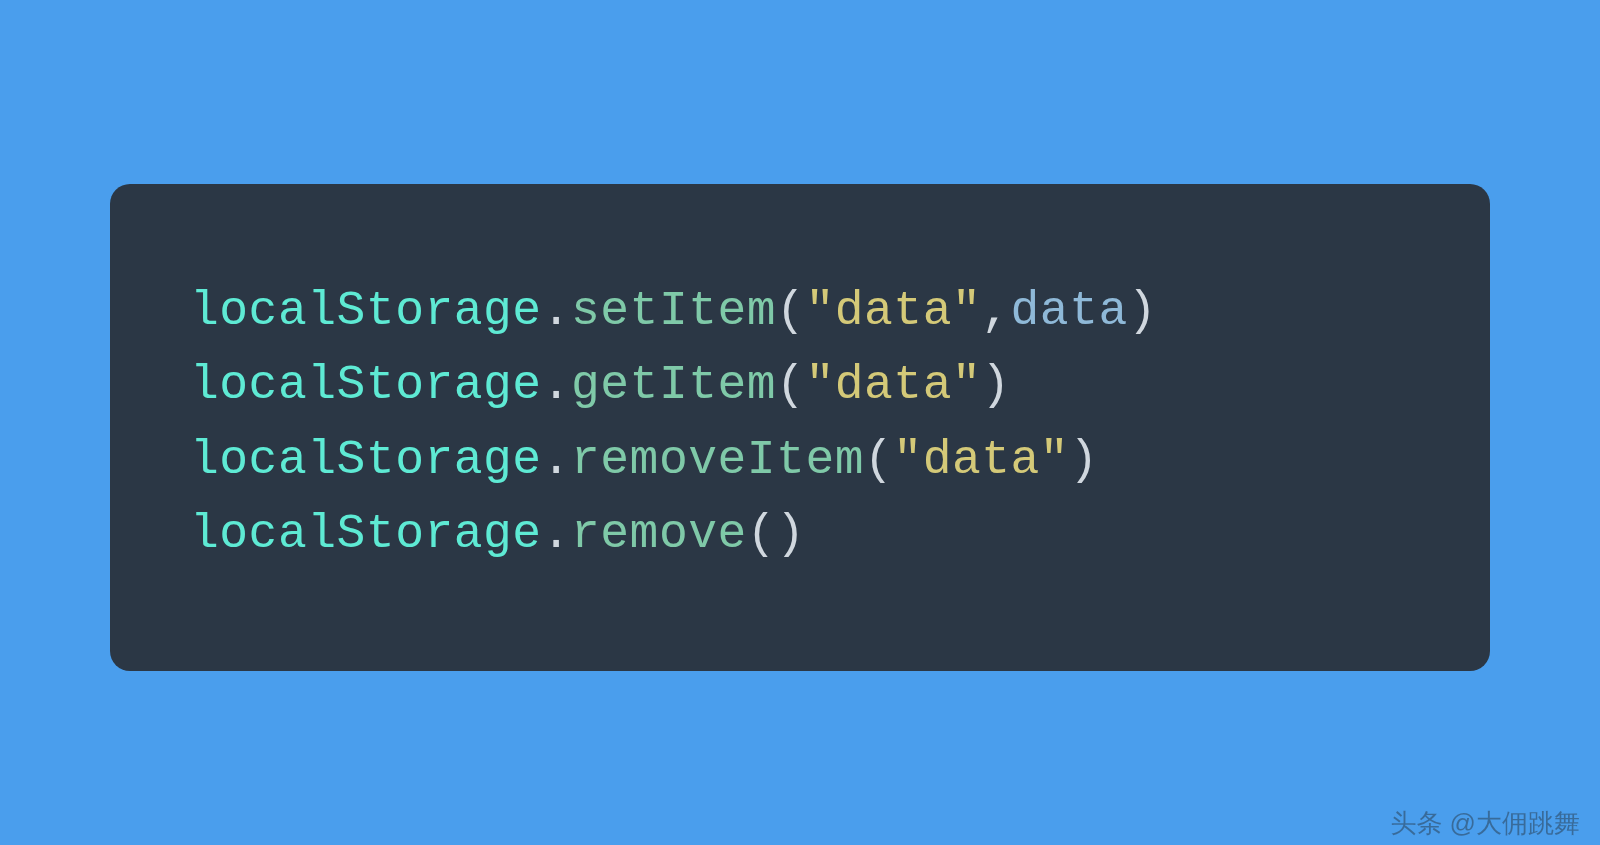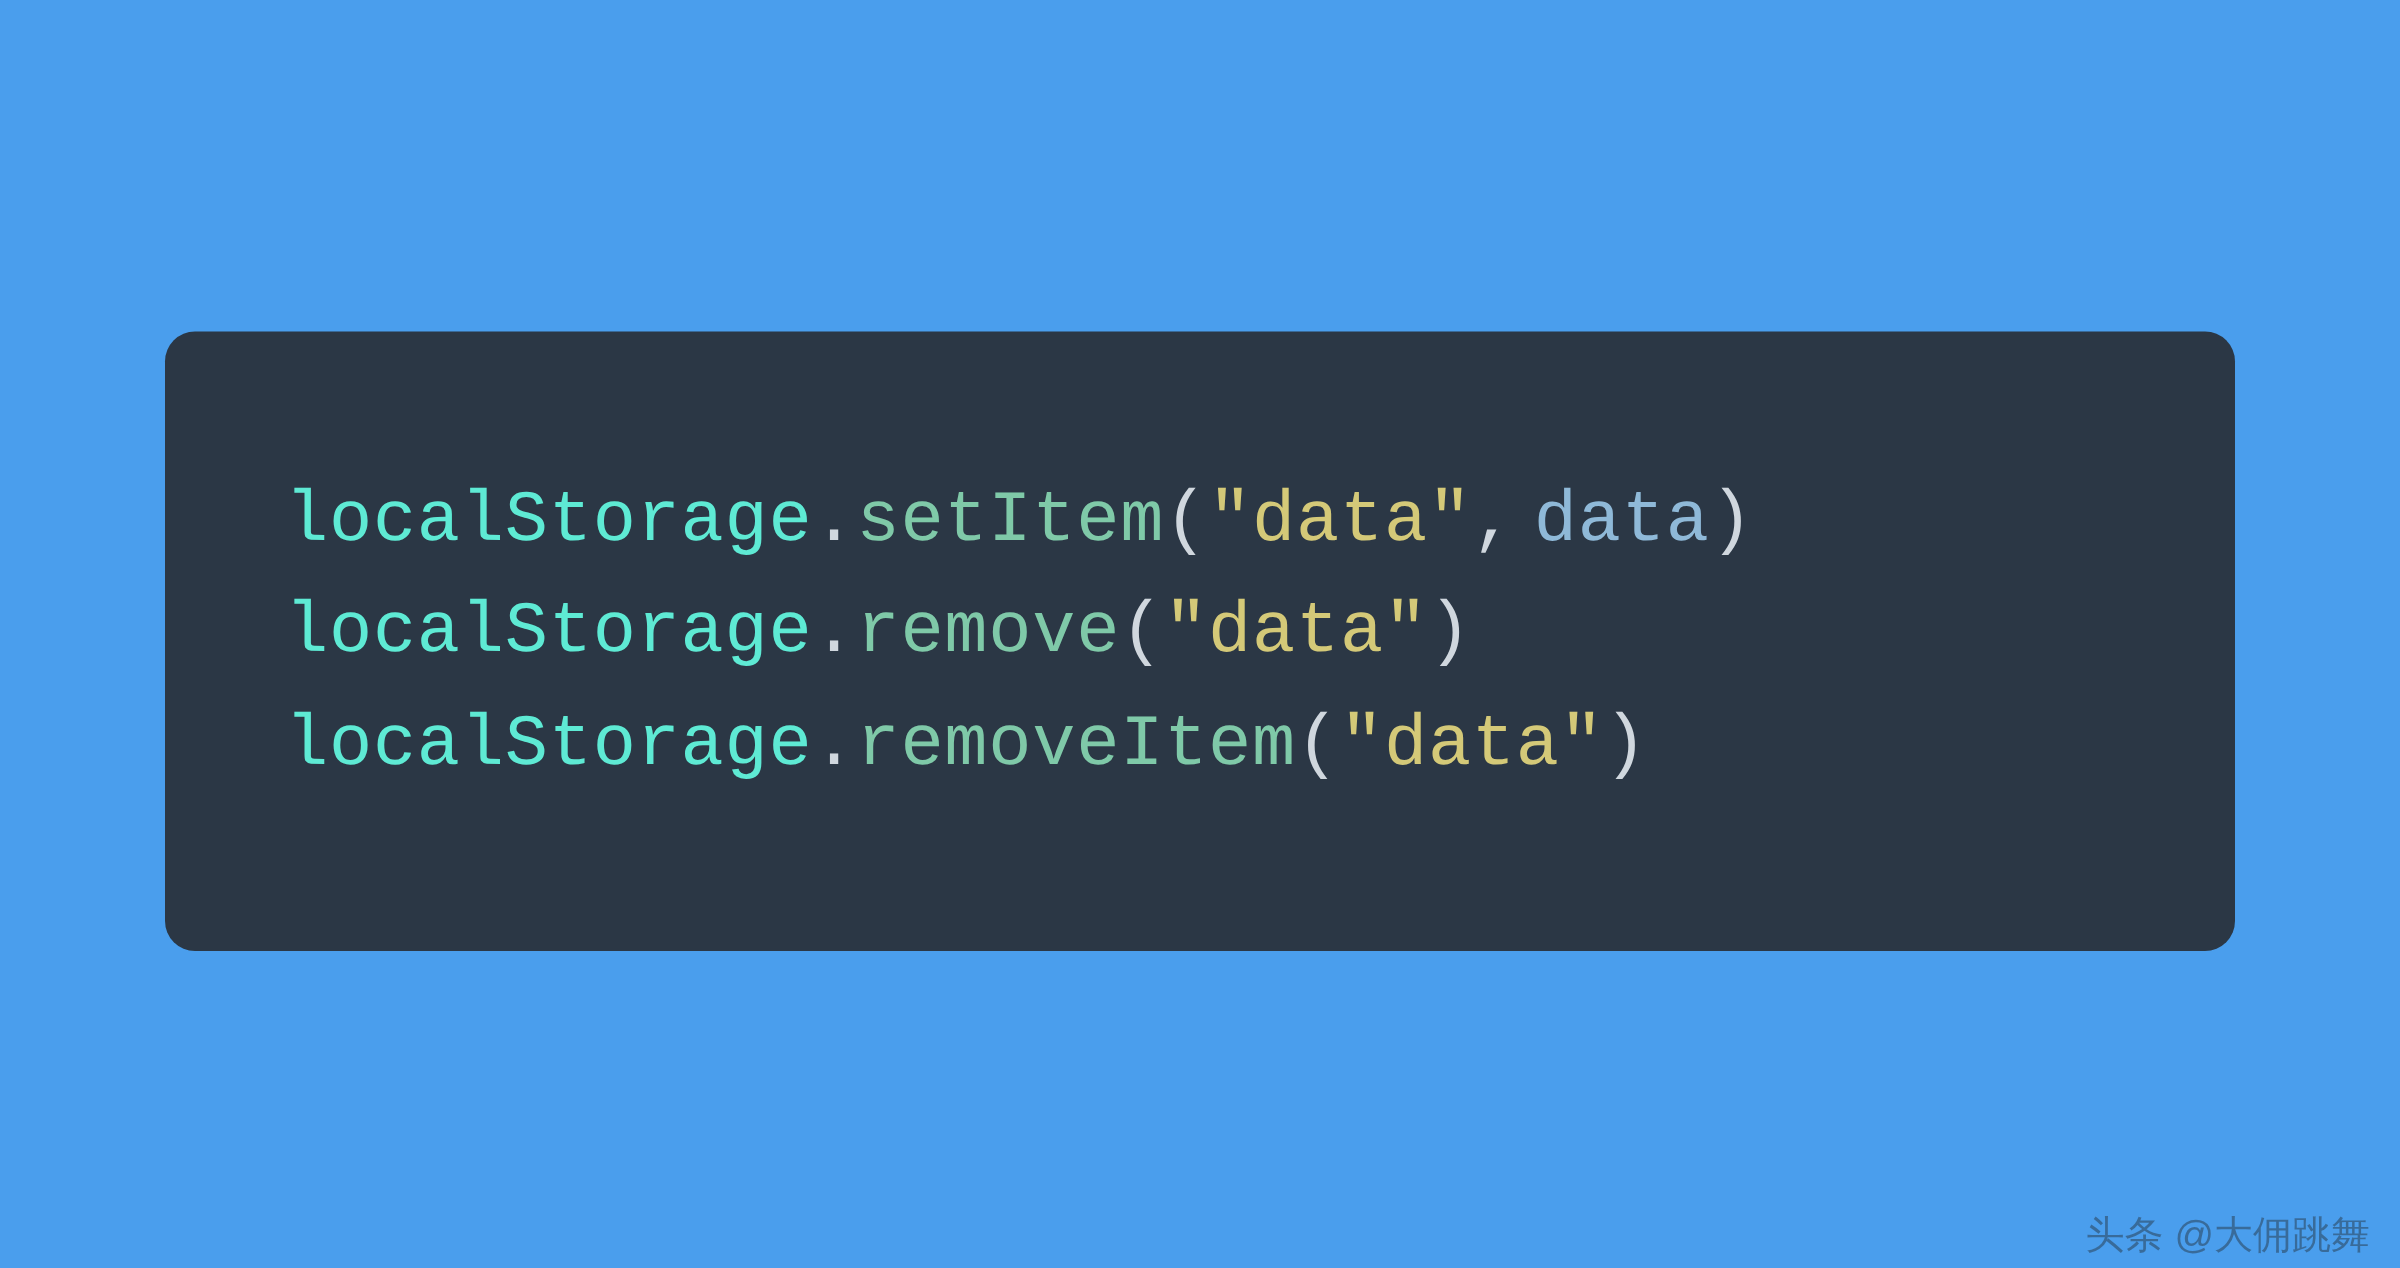--- a/index.html
+++ b/index.html
@@ -44,34 +44,34 @@
       color: #d0d7de;
     }
     .tok-string {
       color: #d4c978;
     }
     .tok-comma {
       color: #d0d7de;
     }
     .tok-var {
       color: #8fb9d8;
-      margin-left: 12px;
     }
     .watermark {
       position: absolute;
       bottom: 4px;
       right: 20px;
       font-family: sans-serif;
       font-size: 26px;
       color: rgba(30, 30, 30, 0.4);
       font-weight: 500;
     }
   </style>
 </head>
 <body>
 
 <div class="code-block">
   <div class="code-line"><span class="tok-object">localStorage</span><span class="tok-dot">.</span><span class="tok-method">setItem</span><span class="tok-paren">(</span><span class="tok-string">"data"</span><span class="tok-comma">,</span><span class="tok-var">data</span><span class="tok-paren">)</span></div>
-  <div class="code-line"><span class="tok-object">localStorage</span><span class="tok-dot">.</span><span class="tok-method">remove</span><span class="tok-paren">(</span><span class="tok-string">"data"</span><span class="tok-paren">)</span></div>
+  <div class="code-line"><span class="tok-object">localStorage</span><span class="tok-dot">.</span><span class="tok-method">getItem</span><span class="tok-paren">(</span><span class="tok-string">"data"</span><span class="tok-paren">)</span></div>
   <div class="code-line"><span class="tok-object">localStorage</span><span class="tok-dot">.</span><span class="tok-method">removeItem</span><span class="tok-paren">(</span><span class="tok-string">"data"</span><span class="tok-paren">)</span></div>
+  <div class="code-line"><span class="tok-object">localStorage</span><span class="tok-dot">.</span><span class="tok-method">remove</span><span class="tok-paren">(</span><span class="tok-paren">)</span></div>
 </div>
 
 <div class="watermark">头条 @大佣跳舞</div>
 
 </body></html>

